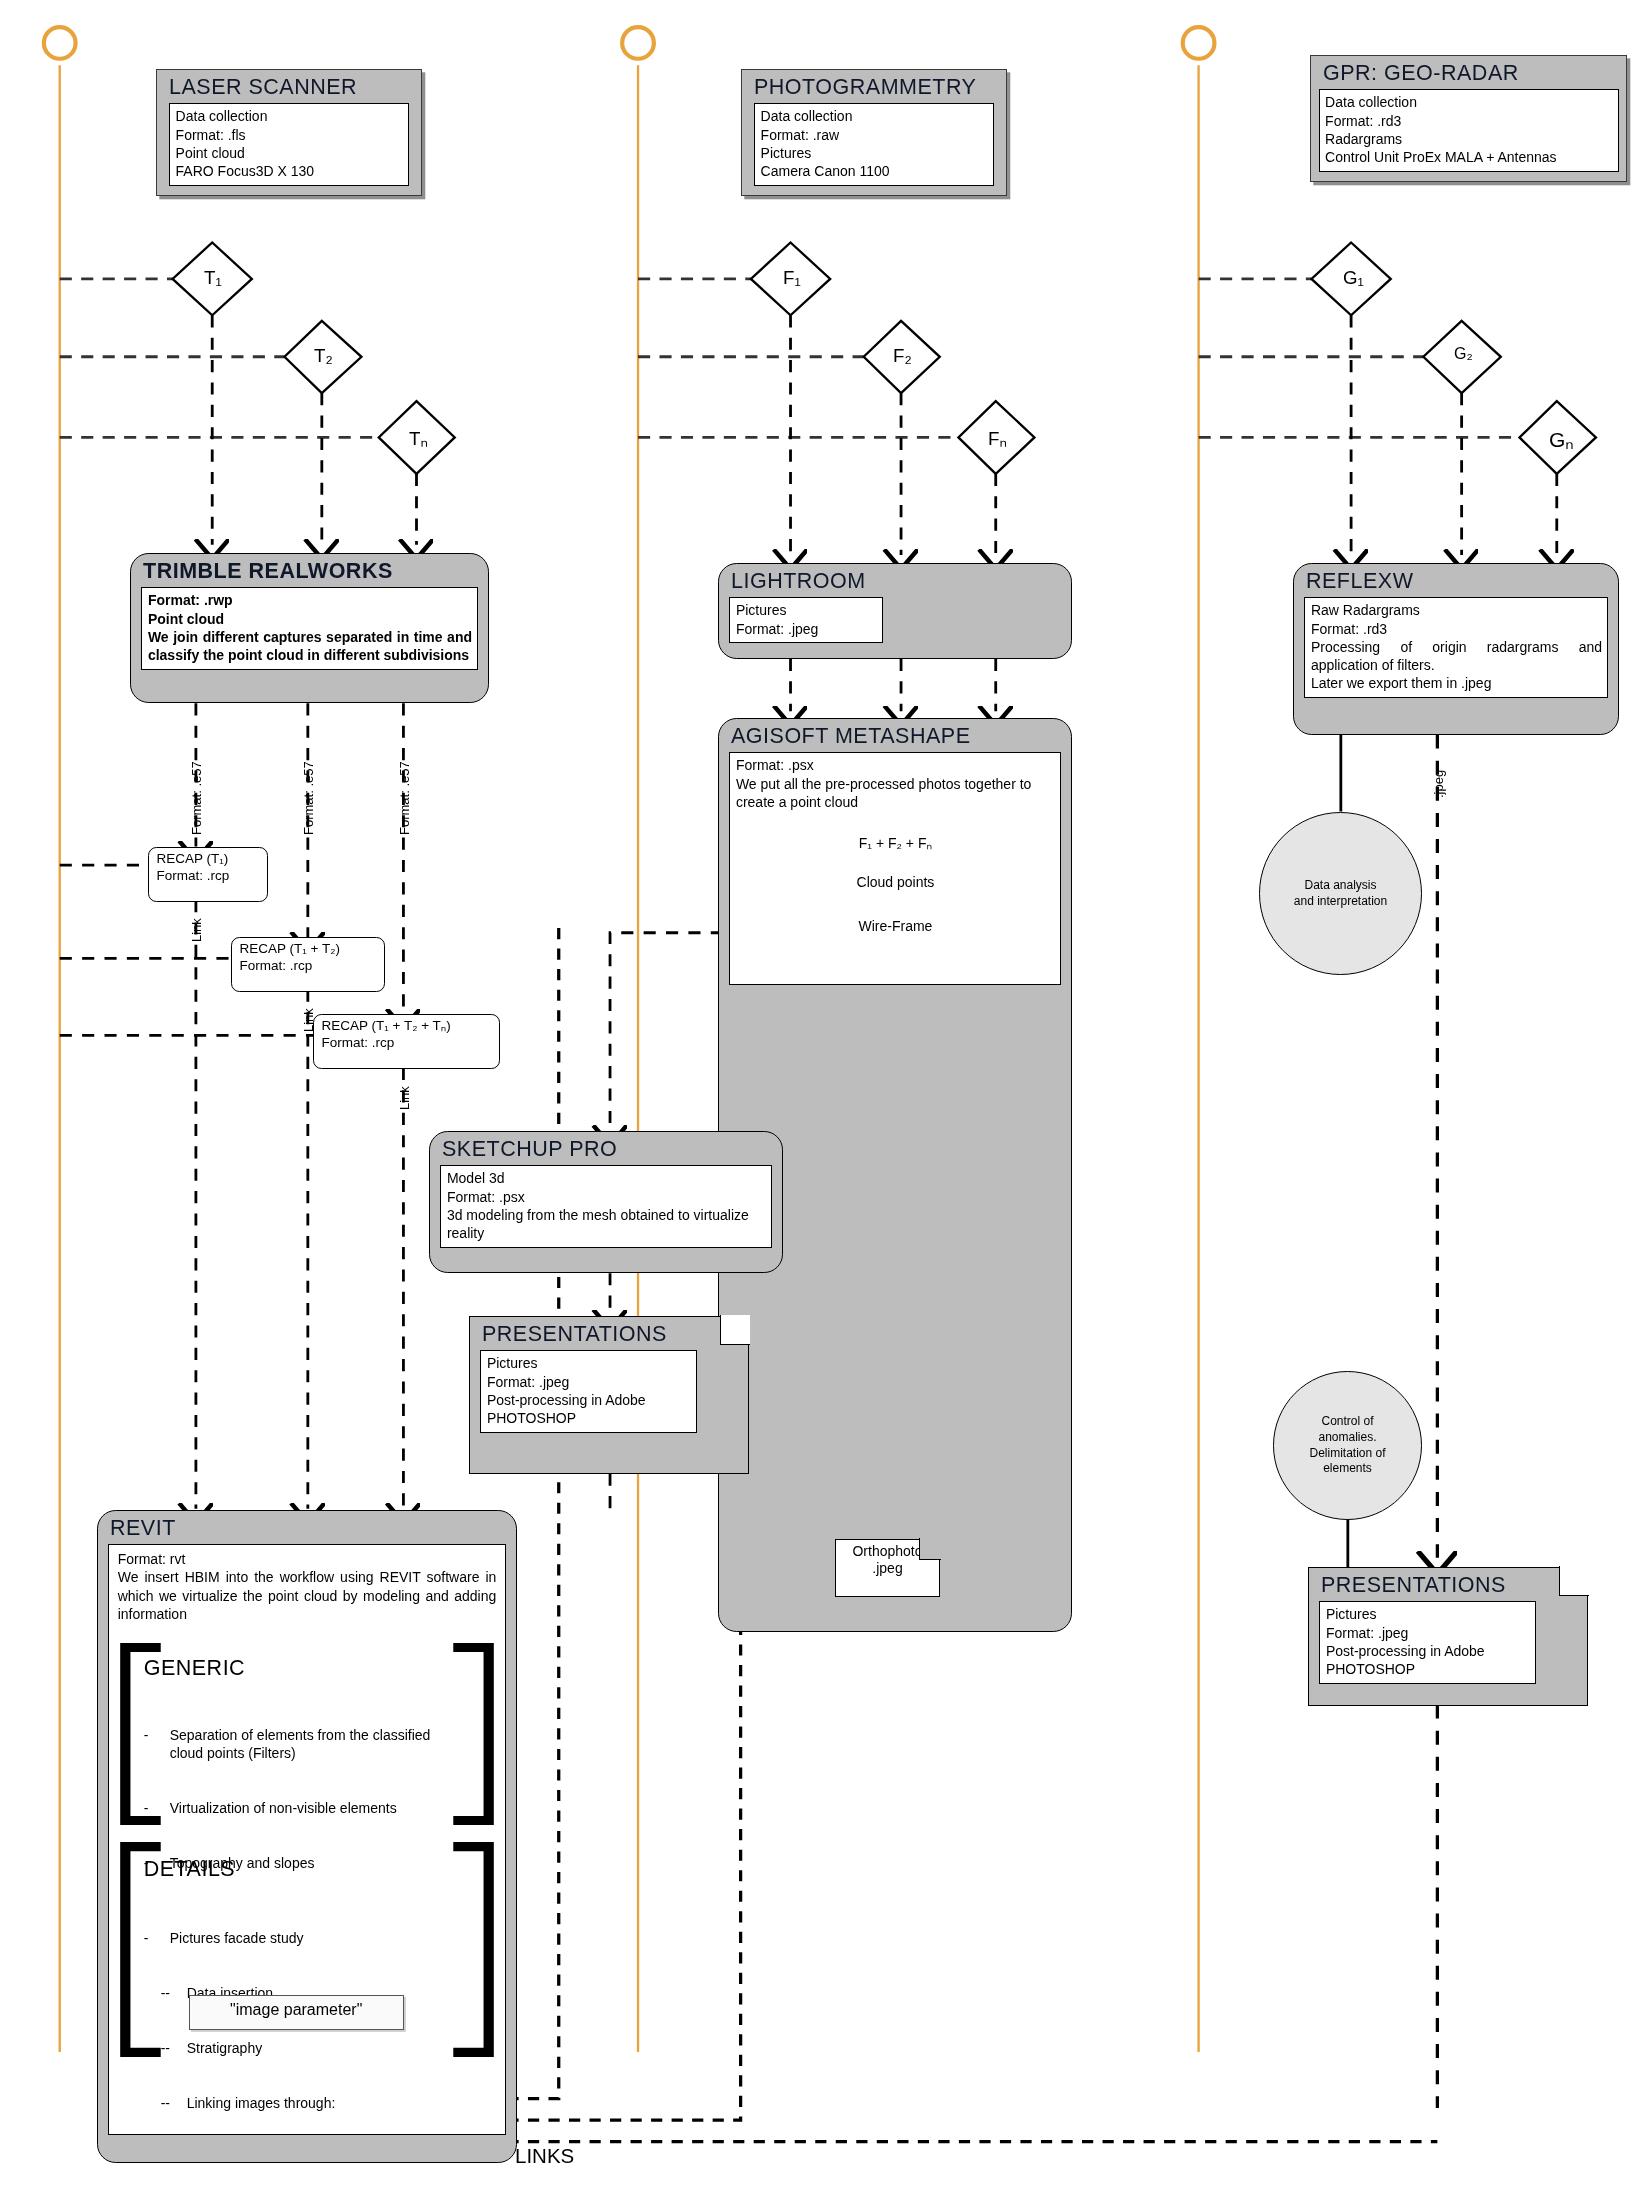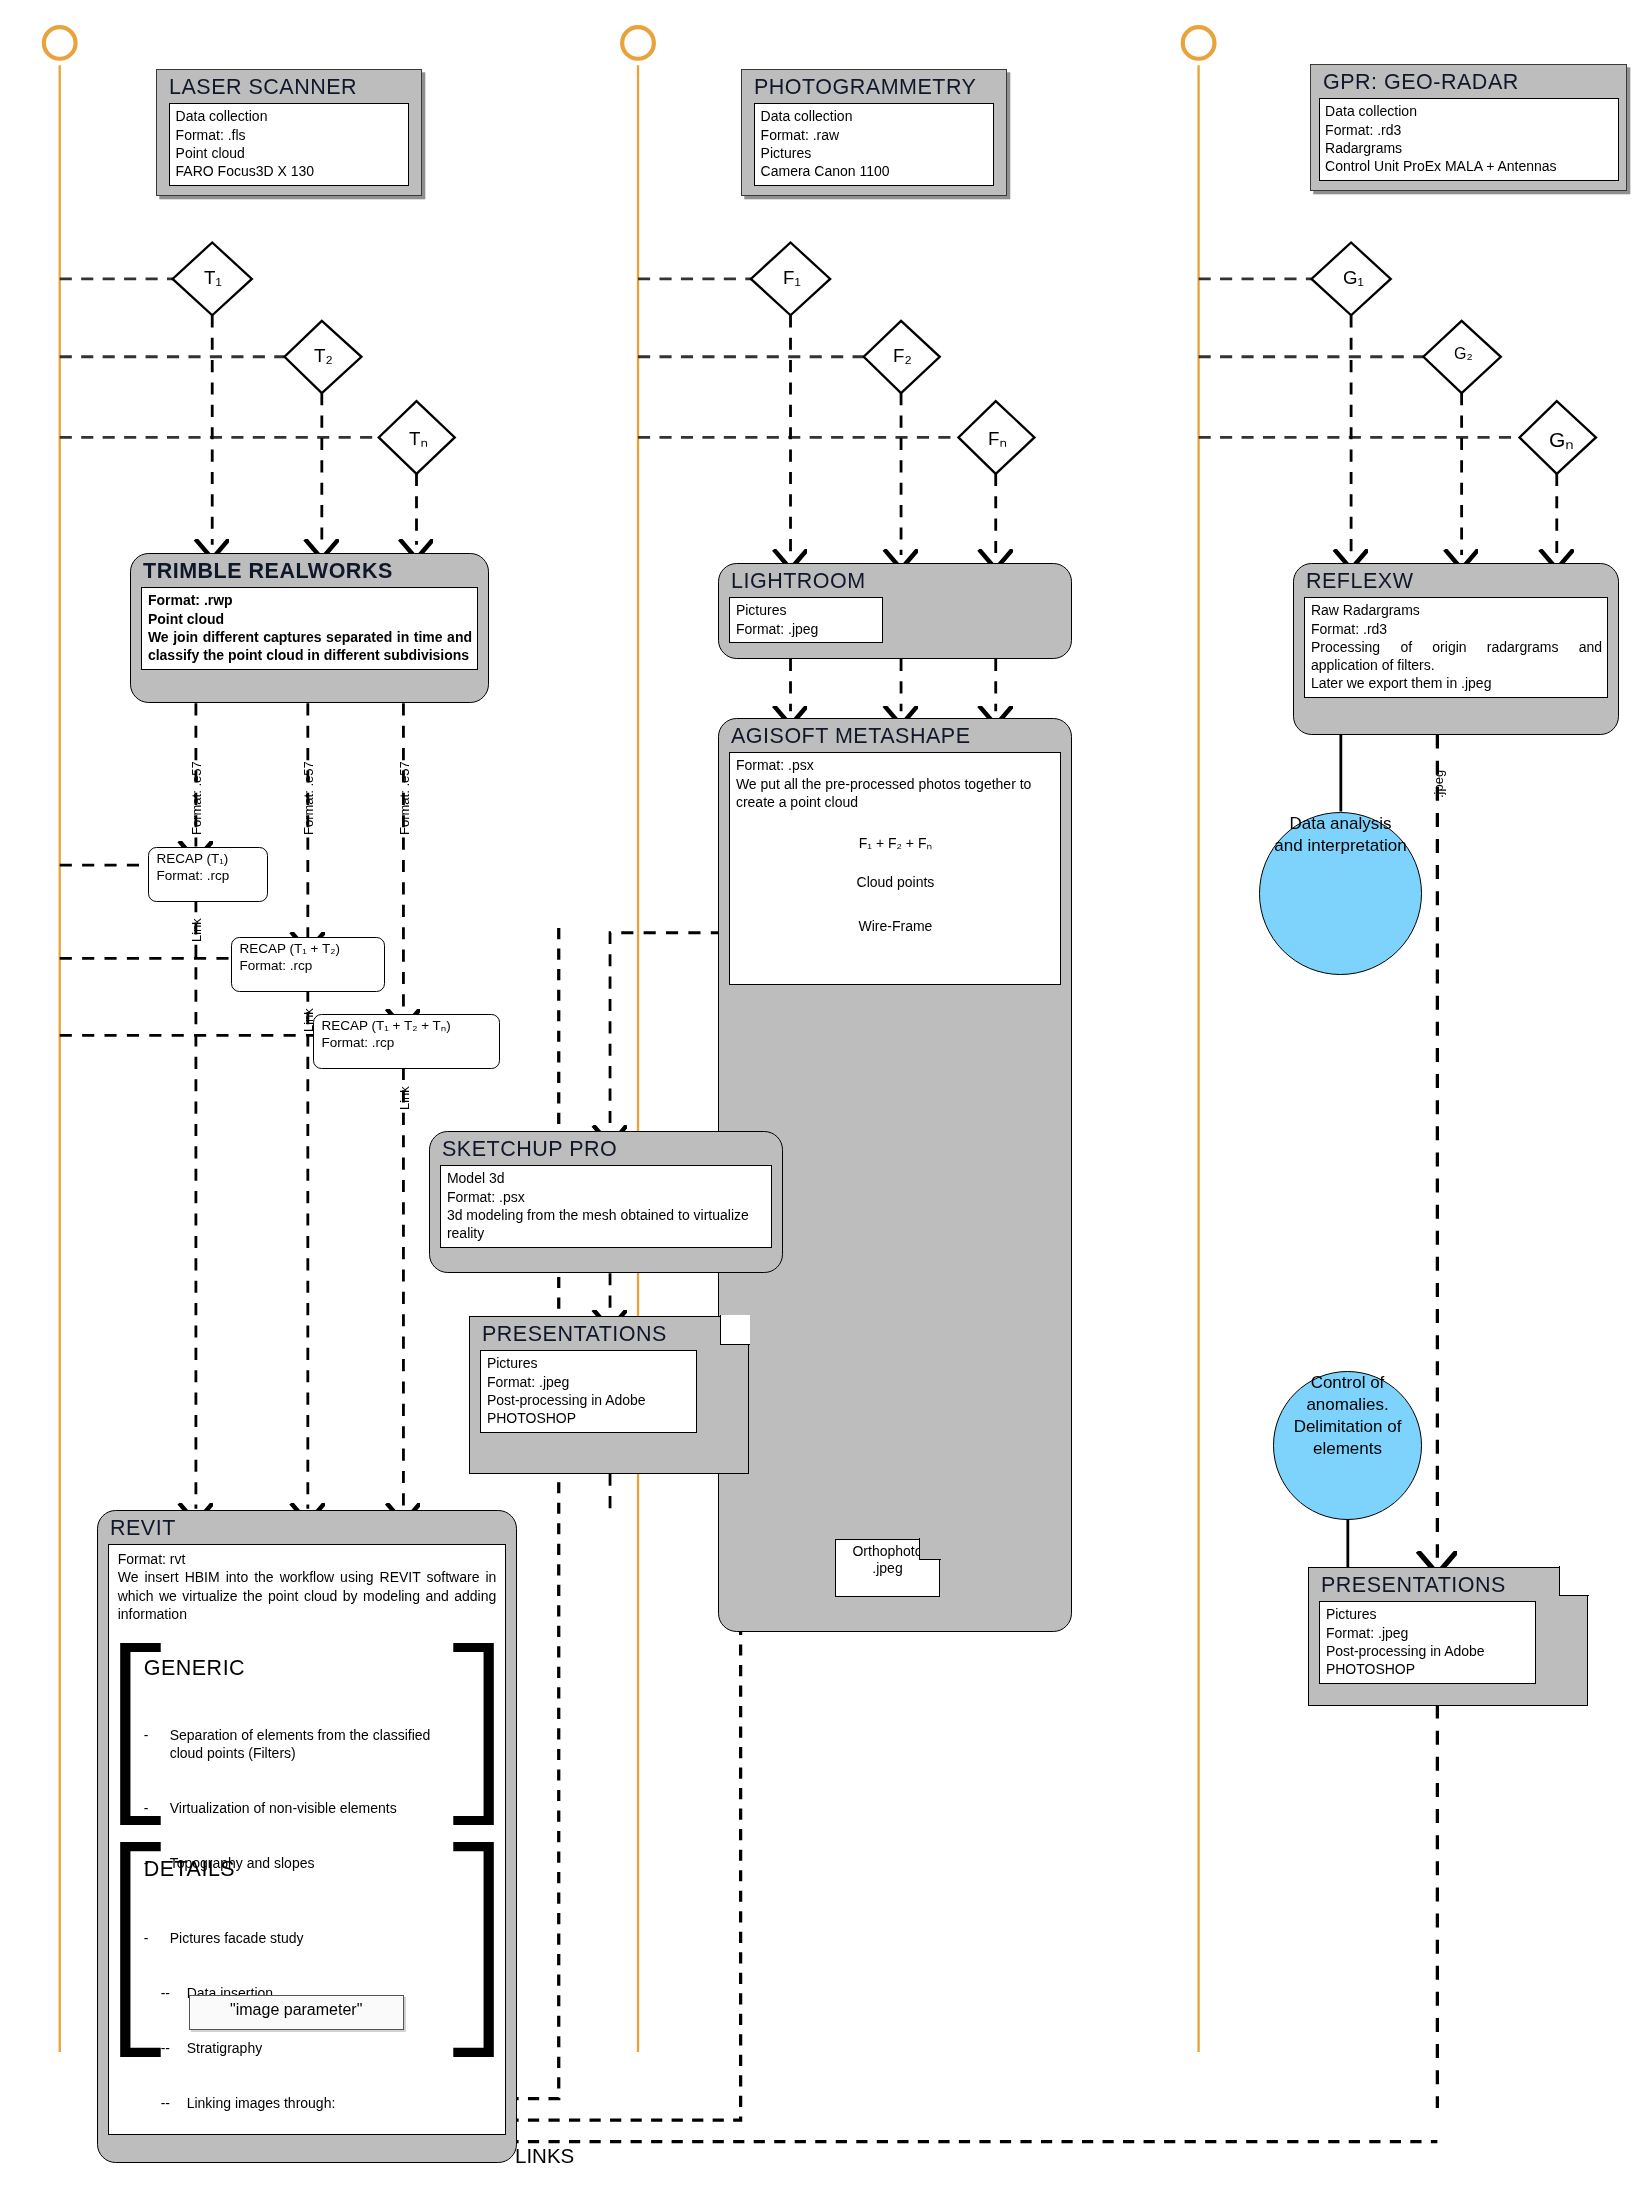--- a/index.html
+++ b/index.html
@@ -21,23 +21,23 @@
   
   .doc{background:#bdbdbd;border:1.9px solid #000;}
   .doc .fold{position:absolute;right:-1.9px;top:-1.9px;width:29px;height:29px;
              background:#fff;border-left:1.9px solid #000;border-bottom:1.9px solid #000;
              transform:none;}
   .small{position:absolute;background:#fff;border:1.4px solid #000;border-radius:8.4px;
          font-size:13.5px;line-height:1.25;padding:2.8px 6.5px 3.7px 7.5px;box-sizing:border-box;}
   .lbl{position:absolute;font-size:13px;color:#000;white-space:nowrap;}
   .vlbl{position:absolute;font-size:13px;color:#000;white-space:nowrap;
         transform-origin:0 0;transform:rotate(-90deg);}
-  .circ{position:absolute;border:1.4px solid #000;border-radius:50%;background:#7dd3fc;
-        display:flex;align-items:flex-start;justify-content:center;text-align:center;
-        font-size:17px;line-height:1.3;box-sizing:border-box;}
+  .circ{position:absolute;border:1.4px solid #000;border-radius:50%;background:#e5e5e5;
+        display:flex;align-items:center;justify-content:center;text-align:center;
+        font-size:12px;line-height:1.3;box-sizing:border-box;}
   .dnote{position:absolute;background:#fff;border:1.9px solid #000;font-size:14px;
          text-align:center;line-height:1.25;padding-top:2.8px;box-sizing:border-box;}
   .dnote .fold2{position:absolute;right:-1.9px;top:-1.9px;width:20.5px;height:20.5px;
          background:#bdbdbd;border-left:1.9px solid #000;border-bottom:1.9px solid #000;}
   .sec-title{font-size:21.5px;letter-spacing:0.5px;}
   .bul{display:flex;font-size:14px;line-height:1.28;margin-top:0.9px;}
   .bul .d{width:26px;flex:0 0 26px;}
   .bul .t{flex:1;}
   .ipbox{position:absolute;background:#fafafa;border:1.4px solid #555;
          font-size:16px;text-align:center;padding:4.7px 0 5.6px 0;box-sizing:border-box;
@@ -199,21 +199,21 @@
   <div class="nodebox sq" style="left:741px;top:69px;width:266px;height:127px;">
     <div class="hdr">PHOTOGRAMMETRY</div>
     <div class="inner" style="margin:0 12px 0 12px;">
       <div>Data collection</div>
       <div>Format: .raw</div>
       <div>Pictures</div>
       <div>Camera Canon 1100</div>
     </div>
   </div>
 
-  <div class="nodebox sq" style="left:1310px;top:64px;width:317px;height:127px;">
+  <div class="nodebox sq" style="left:1310px;top:55px;width:317px;height:127px;">
     <div class="hdr">GPR: GEO-RADAR</div>
     <div class="inner" style="margin:0 7.5px 0 7.5px;">
       <div>Data collection</div>
       <div>Format: .rd3</div>
       <div>Radargrams</div>
       <div>Control Unit ProEx MALA + Antennas</div>
     </div>
   </div>
 
   <div class="lbl" style="left:204px;top:267px;font-size:18.7px;">T₁</div>

